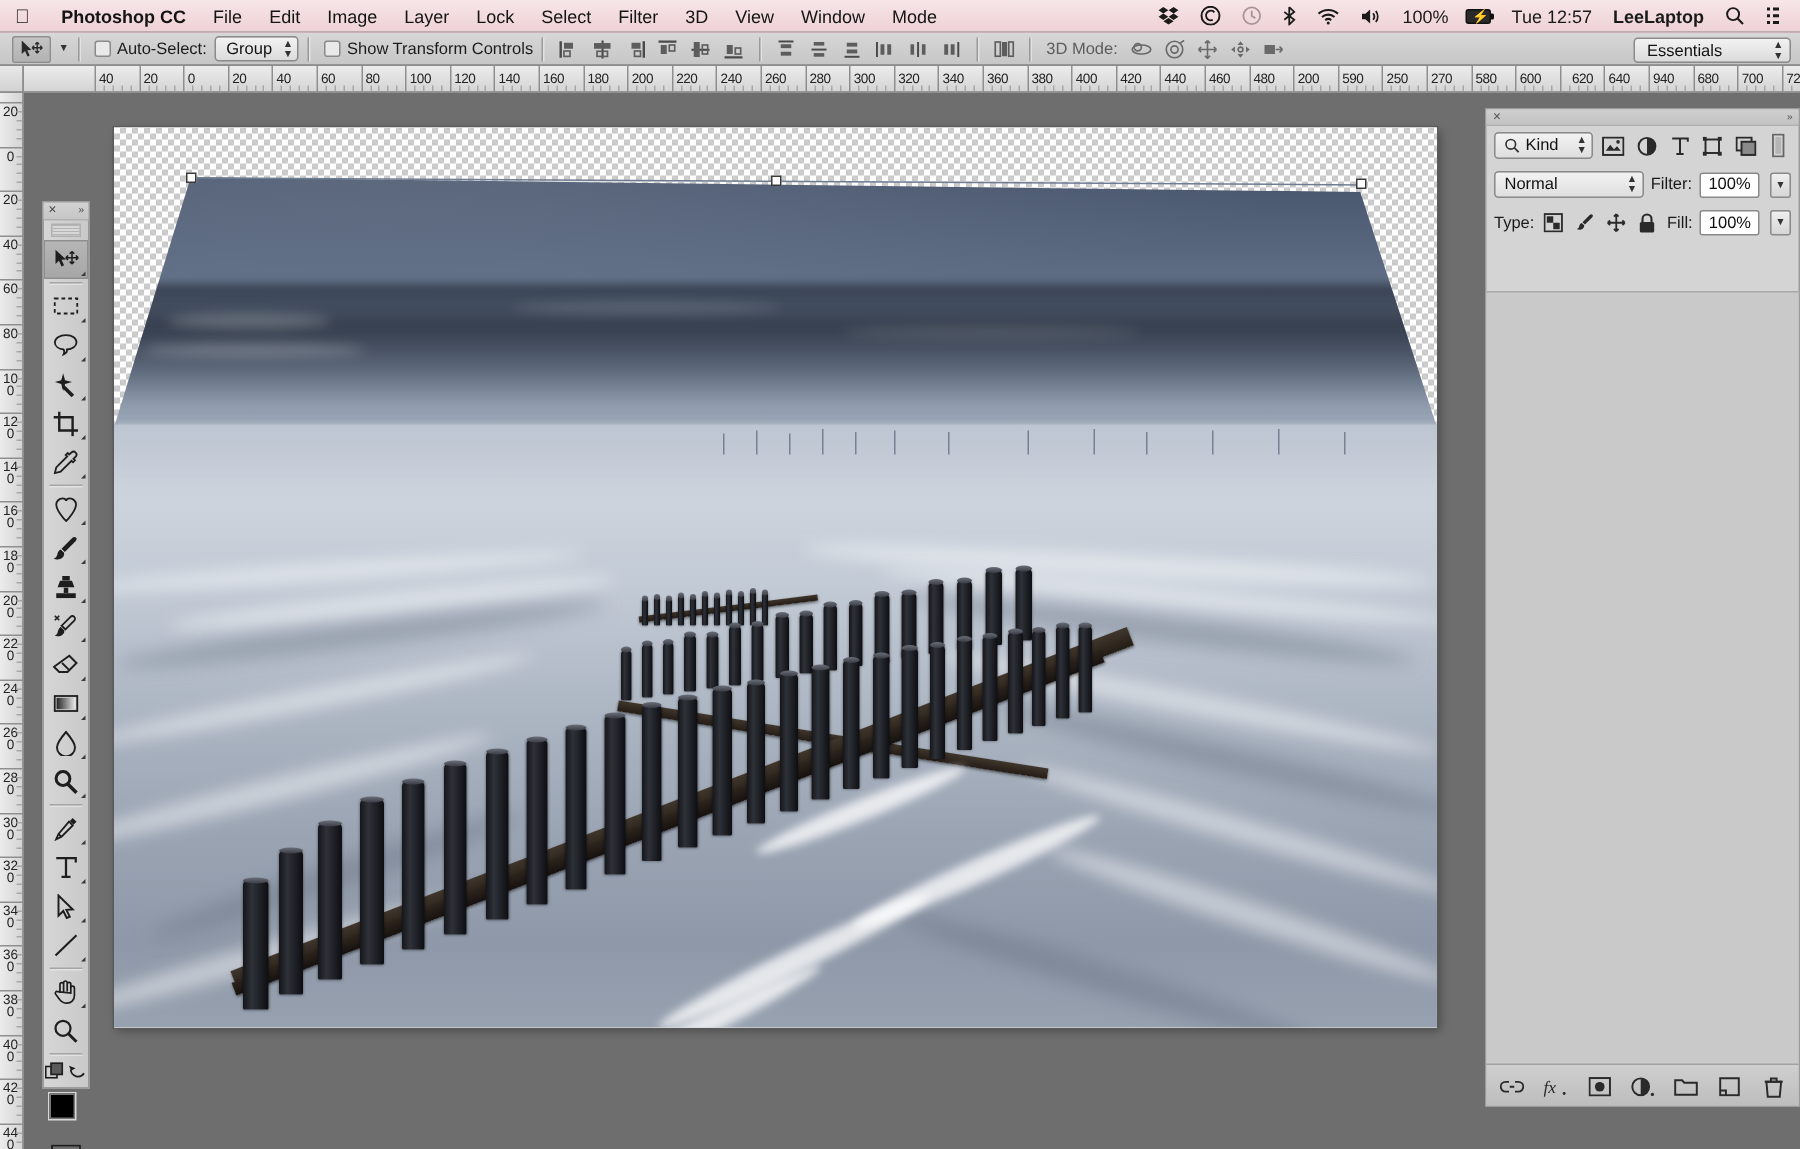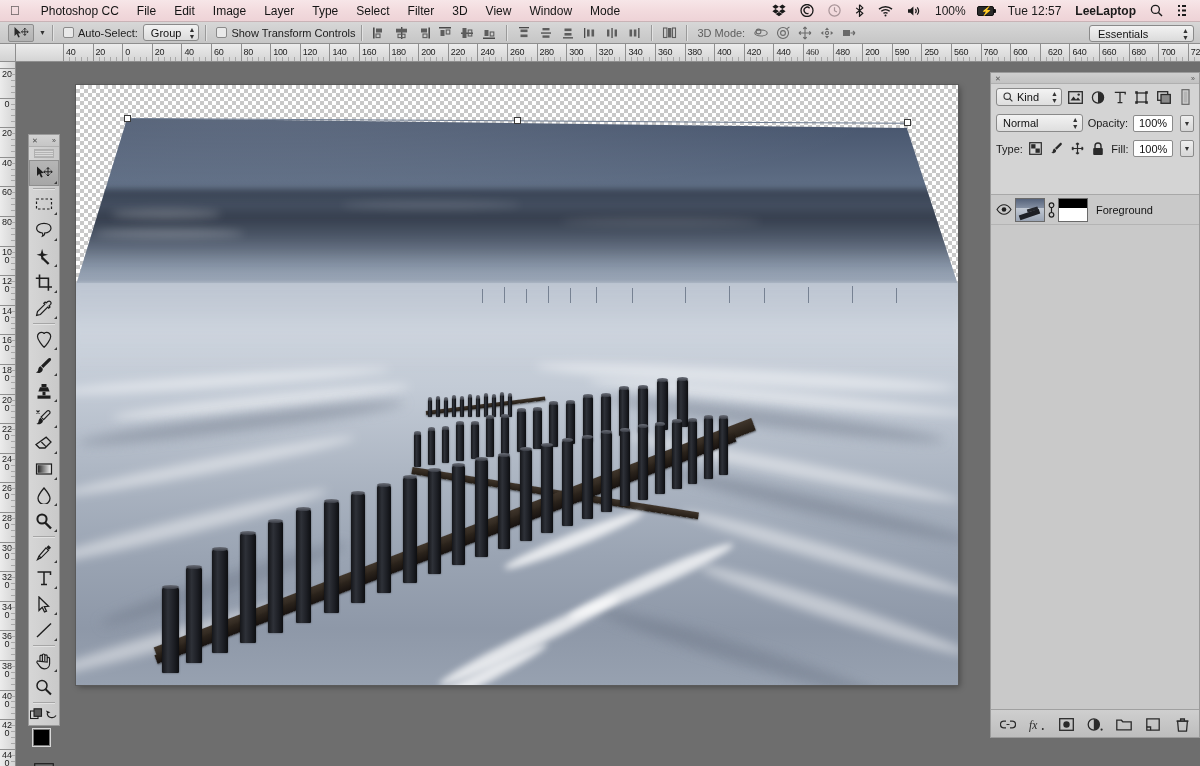--- a/index.html
+++ b/index.html
@@ -14,21 +14,21 @@
 
   
   .menubar {
     position:absolute; left:0; top:0; width:1200px; height:22px;
     background: linear-gradient(to bottom,#f7e6e8 0%, #f2dadd 55%, #eed3d7 100%);
     border-bottom:1px solid #c9b3b6;
     display:flex; align-items:center;
   }
   .menubar .apple { margin:0 12px 0 10px; font-size:13px; line-height:1; color:#1a1a1a; }
   .menubar .mi { padding:0 9px; color:#141414; font-size:12px; white-space:nowrap; line-height:22px; }
-  .menubar .mi.appname { font-weight:normal;text-align:right; }
+  .menubar .mi.appname { font-weight:bold;text-align:right; }
   .menubar .right { margin-left:auto; display:flex; align-items:center; padding-right:6px; }
   .menubar .right .it { padding:0 7px; color:#1a1a1a; font-size:12px; display:flex; align-items:center; line-height:22px;}
   .menubar .right .it.user { font-weight:bold; }
   .batt { display:inline-block; width:17px; height:10px; border:1.3px solid #111; border-radius:2px; position:relative; margin-left:3px; background:#2a2a2a;}
   .batt:after{ content:""; position:absolute; right:-3.5px; top:2.5px; width:2px; height:4px; background:#111; border-radius:0 1px 1px 0;}
   .bolt{ position:absolute; left:4px; top:-1px; color:#fff; font-size:9px; line-height:11px;}
 
   
   .optbar {
     position:absolute; left:0; top:22px; width:1200px; height:22px;
@@ -197,21 +197,21 @@
 
 <div id="app">
 
   <div class="menubar">
     <div class="apple"></div>
     <div class="mi appname">Photoshop CC</div>
     <div class="mi">File</div>
     <div class="mi">Edit</div>
     <div class="mi">Image</div>
     <div class="mi">Layer</div>
-    <div class="mi">Type</div>
+    <div class="mi">Lock</div>
     <div class="mi">Select</div>
     <div class="mi">Filter</div>
     <div class="mi">3D</div>
     <div class="mi">View</div>
     <div class="mi">Window</div>
     <div class="mi">Mode</div>
 
     <div class="right">
       <div class="it">
         <svg width="14" height="13" viewBox="0 0 14 13">
@@ -591,21 +591,21 @@
       <div class="rh-mid" style="left: 739.64px;"></div>
       <div class="rh-mid" style="left: 745.56px;"></div>
       <div class="rh-mid" style="left: 751.48px;"></div>
       <div class="rh-tick" style="left: 757.4px;"></div>
       <div class="rh-num" style="left: 760.4px;">440</div>
       <div class="rh-mid" style="left: 763.32px;"></div>
       <div class="rh-mid" style="left: 769.24px;"></div>
       <div class="rh-mid" style="left: 775.16px;"></div>
       <div class="rh-mid" style="left: 781.08px;"></div>
       <div class="rh-tick" style="left: 787px;"></div>
-      <div class="rh-num" style="left: 790px; font-family: Liberation Serif, serif;">460</div>
+      <div class="rh-num" style="left: 790px;">460</div>
       <div class="rh-mid" style="left: 792.92px;"></div>
       <div class="rh-mid" style="left: 798.84px;"></div>
       <div class="rh-mid" style="left: 804.76px;"></div>
       <div class="rh-mid" style="left: 810.68px;"></div>
       <div class="rh-tick" style="left: 816.6px;"></div>
       <div class="rh-num" style="left: 819.6px;">480</div>
       <div class="rh-mid" style="left: 822.52px;"></div>
       <div class="rh-mid" style="left: 828.44px;"></div>
       <div class="rh-mid" style="left: 834.36px;"></div>
       <div class="rh-mid" style="left: 840.28px;"></div>
@@ -621,27 +621,27 @@
       <div class="rh-mid" style="left: 887.64px;"></div>
       <div class="rh-mid" style="left: 893.56px;"></div>
       <div class="rh-mid" style="left: 899.48px;"></div>
       <div class="rh-tick" style="left: 905.4px;"></div>
       <div class="rh-num" style="left: 908.4px;">250</div>
       <div class="rh-mid" style="left: 911.32px;"></div>
       <div class="rh-mid" style="left: 917.24px;"></div>
       <div class="rh-mid" style="left: 923.16px;"></div>
       <div class="rh-mid" style="left: 929.08px;"></div>
       <div class="rh-tick" style="left: 935px;"></div>
-      <div class="rh-num" style="left: 938px;">560</div>
+      <div class="rh-num" style="left: 938px;">270</div>
       <div class="rh-mid" style="left: 940.92px;"></div>
       <div class="rh-mid" style="left: 946.84px;"></div>
       <div class="rh-mid" style="left: 952.76px;"></div>
       <div class="rh-mid" style="left: 958.68px;"></div>
       <div class="rh-tick" style="left: 964.6px;"></div>
-      <div class="rh-num" style="left: 967.6px;">760</div>
+      <div class="rh-num" style="left: 967.6px;">580</div>
       <div class="rh-mid" style="left: 970.52px;"></div>
       <div class="rh-mid" style="left: 976.44px;"></div>
       <div class="rh-mid" style="left: 982.36px;"></div>
       <div class="rh-mid" style="left: 988.28px;"></div>
       <div class="rh-tick" style="left: 994.2px;"></div>
       <div class="rh-num" style="left: 997.2px;">600</div>
       <div class="rh-mid" style="left: 1000.12px;"></div>
       <div class="rh-mid" style="left: 1006.04px;"></div>
       <div class="rh-mid" style="left: 1011.96px;"></div>
       <div class="rh-mid" style="left: 1017.88px;"></div>
@@ -651,21 +651,21 @@
       <div class="rh-mid" style="left: 1035.64px;"></div>
       <div class="rh-mid" style="left: 1041.56px;"></div>
       <div class="rh-mid" style="left: 1047.48px;"></div>
       <div class="rh-tick" style="left: 1053.4px;"></div>
       <div class="rh-num" style="left: 1056.4px;">640</div>
       <div class="rh-mid" style="left: 1059.32px;"></div>
       <div class="rh-mid" style="left: 1065.24px;"></div>
       <div class="rh-mid" style="left: 1071.16px;"></div>
       <div class="rh-mid" style="left: 1077.08px;"></div>
       <div class="rh-tick" style="left: 1083px;"></div>
-      <div class="rh-num" style="left: 1086px;">660</div>
+      <div class="rh-num" style="left: 1086px;">940</div>
       <div class="rh-mid" style="left: 1088.92px;"></div>
       <div class="rh-mid" style="left: 1094.84px;"></div>
       <div class="rh-mid" style="left: 1100.76px;"></div>
       <div class="rh-mid" style="left: 1106.68px;"></div>
       <div class="rh-tick" style="left: 1112.6px;"></div>
       <div class="rh-num" style="left: 1115.6px;">680</div>
       <div class="rh-mid" style="left: 1118.52px;"></div>
       <div class="rh-mid" style="left: 1124.44px;"></div>
       <div class="rh-mid" style="left: 1130.36px;"></div>
       <div class="rh-mid" style="left: 1136.28px;"></div>
@@ -1307,21 +1307,21 @@
     </div>
 
     <div class="pn-row">
       <div class="blend-sel">
         <span>Normal</span>
         <span class="stepper">
             <span>▲</span>
             <span>▼</span>
           </span>
       </div>
-      <div class="lbl-sm">Opacity:</div>
+      <div class="lbl-sm">Filter:</div>
       <div class="num-field">100%</div>
       <div class="num-arrow">▼</div>
     </div>
 
     <div class="pn-row">
       <div class="lbl-sm">Type:</div>
       <div class="lock-ico">
         <svg width="13" height="13" viewBox="0 0 13 13">
             <rect x="0.7" y="0.7" width="11.6" height="11.6" fill="none" stroke="#2a2a2a" stroke-width="1.2"></rect>
             <rect x="2.2" y="2.2" width="4.3" height="4.3" fill="#2a2a2a"></rect>
@@ -1345,43 +1345,20 @@
             <rect x="1.2" y="6" width="9.6" height="7" rx="1" fill="#2a2a2a"></rect>
           </svg>
       </div>
       <div class="lbl-sm" style="margin-left:auto;">Fill:</div>
       <div class="num-field">100%</div>
       <div class="num-arrow">▼</div>
     </div>
 
     <div class="layers-list">
 
-      <div class="layer-row">
-        <div class="eye">
-          <svg width="16" height="11" viewBox="0 0 16 11">
-              <path d="M8 0.8C4 .8 1 5.5 1 5.5S4 10.2 8 10.2 15 5.5 15 5.5 12 .8 8 .8z" fill="none" stroke="#1f1f1f" stroke-width="1.1"></path>
-              <circle cx="8" cy="5.5" r="2.3" fill="#1f1f1f"></circle>
-            </svg>
-        </div>
-        <div class="lthumb">
-          <div class="tsky"></div>
-            <div class="tsea"></div>
-            <div class="tgro"></div>
-            <div class="tgro2"></div>
-        </div>
-        <div class="linkico">
-          <svg width="9" height="16" viewBox="0 0 9 16">
-              <path d="M4.5 5.5a2.3 2.3 0 1 1 0-4.6 2.3 2.3 0 0 1 0 4.6zM4.5 15.1a2.3 2.3 0 1 1 0-4.6 2.3 2.3 0 0 1 0 4.6zM4.5 5.5v5" fill="none" stroke="#1f1f1f" stroke-width="1.2"></path>
-            </svg>
-        </div>
-        <div class="maskthumb">
-          <div class="mtop"></div>
-        </div>
-        <div class="lname">Foreground</div>
-      </div>
 
     </div>
 
     <div class="pn-bottom">
       <div class="pb-ico">
         <svg width="16" height="9" viewBox="0 0 16 9">
             <path d="M6.5 4.5h3M6 1.2H3.8a3.3 3.3 0 0 0 0 6.6H6M10 1.2h2.2a3.3 3.3 0 0 1 0 6.6H10" fill="none" stroke="#2a2a2a" stroke-width="1.2"></path>
           </svg>
       </div>
       <div class="pb-ico">

